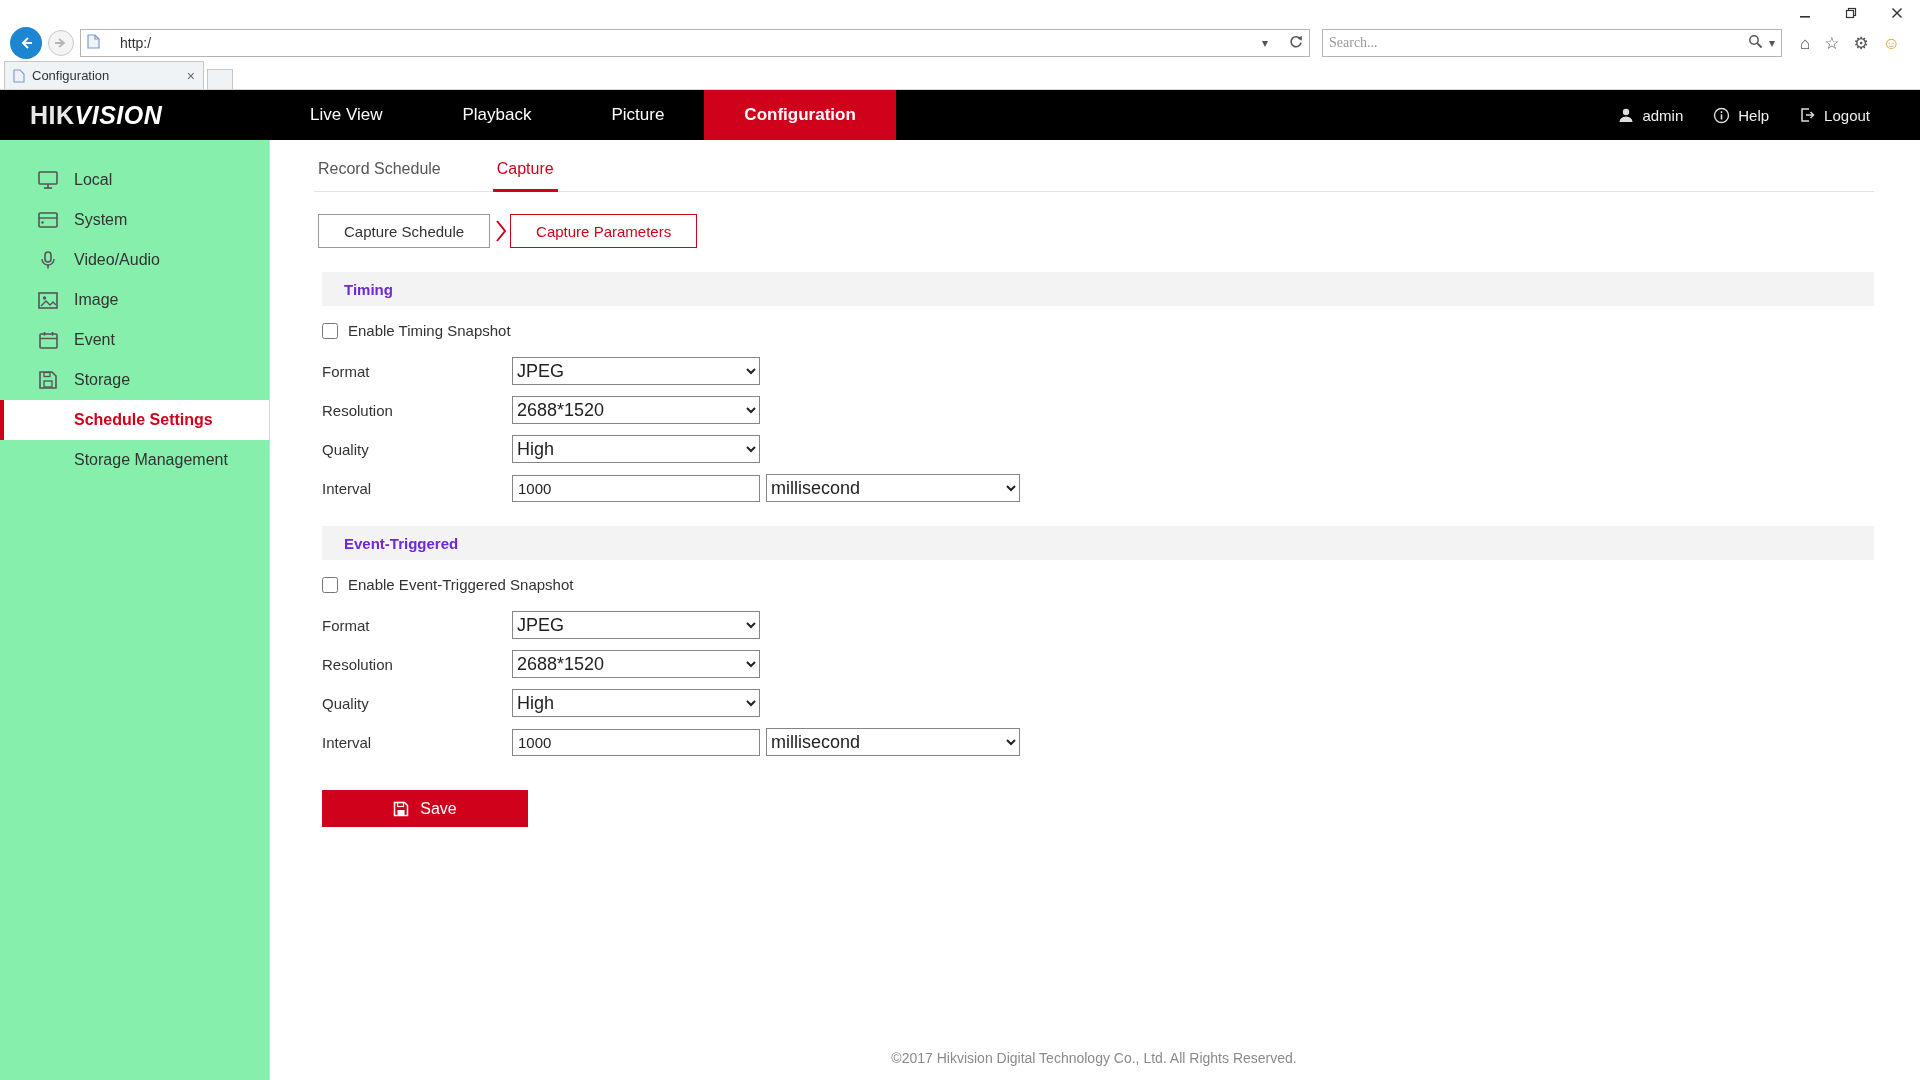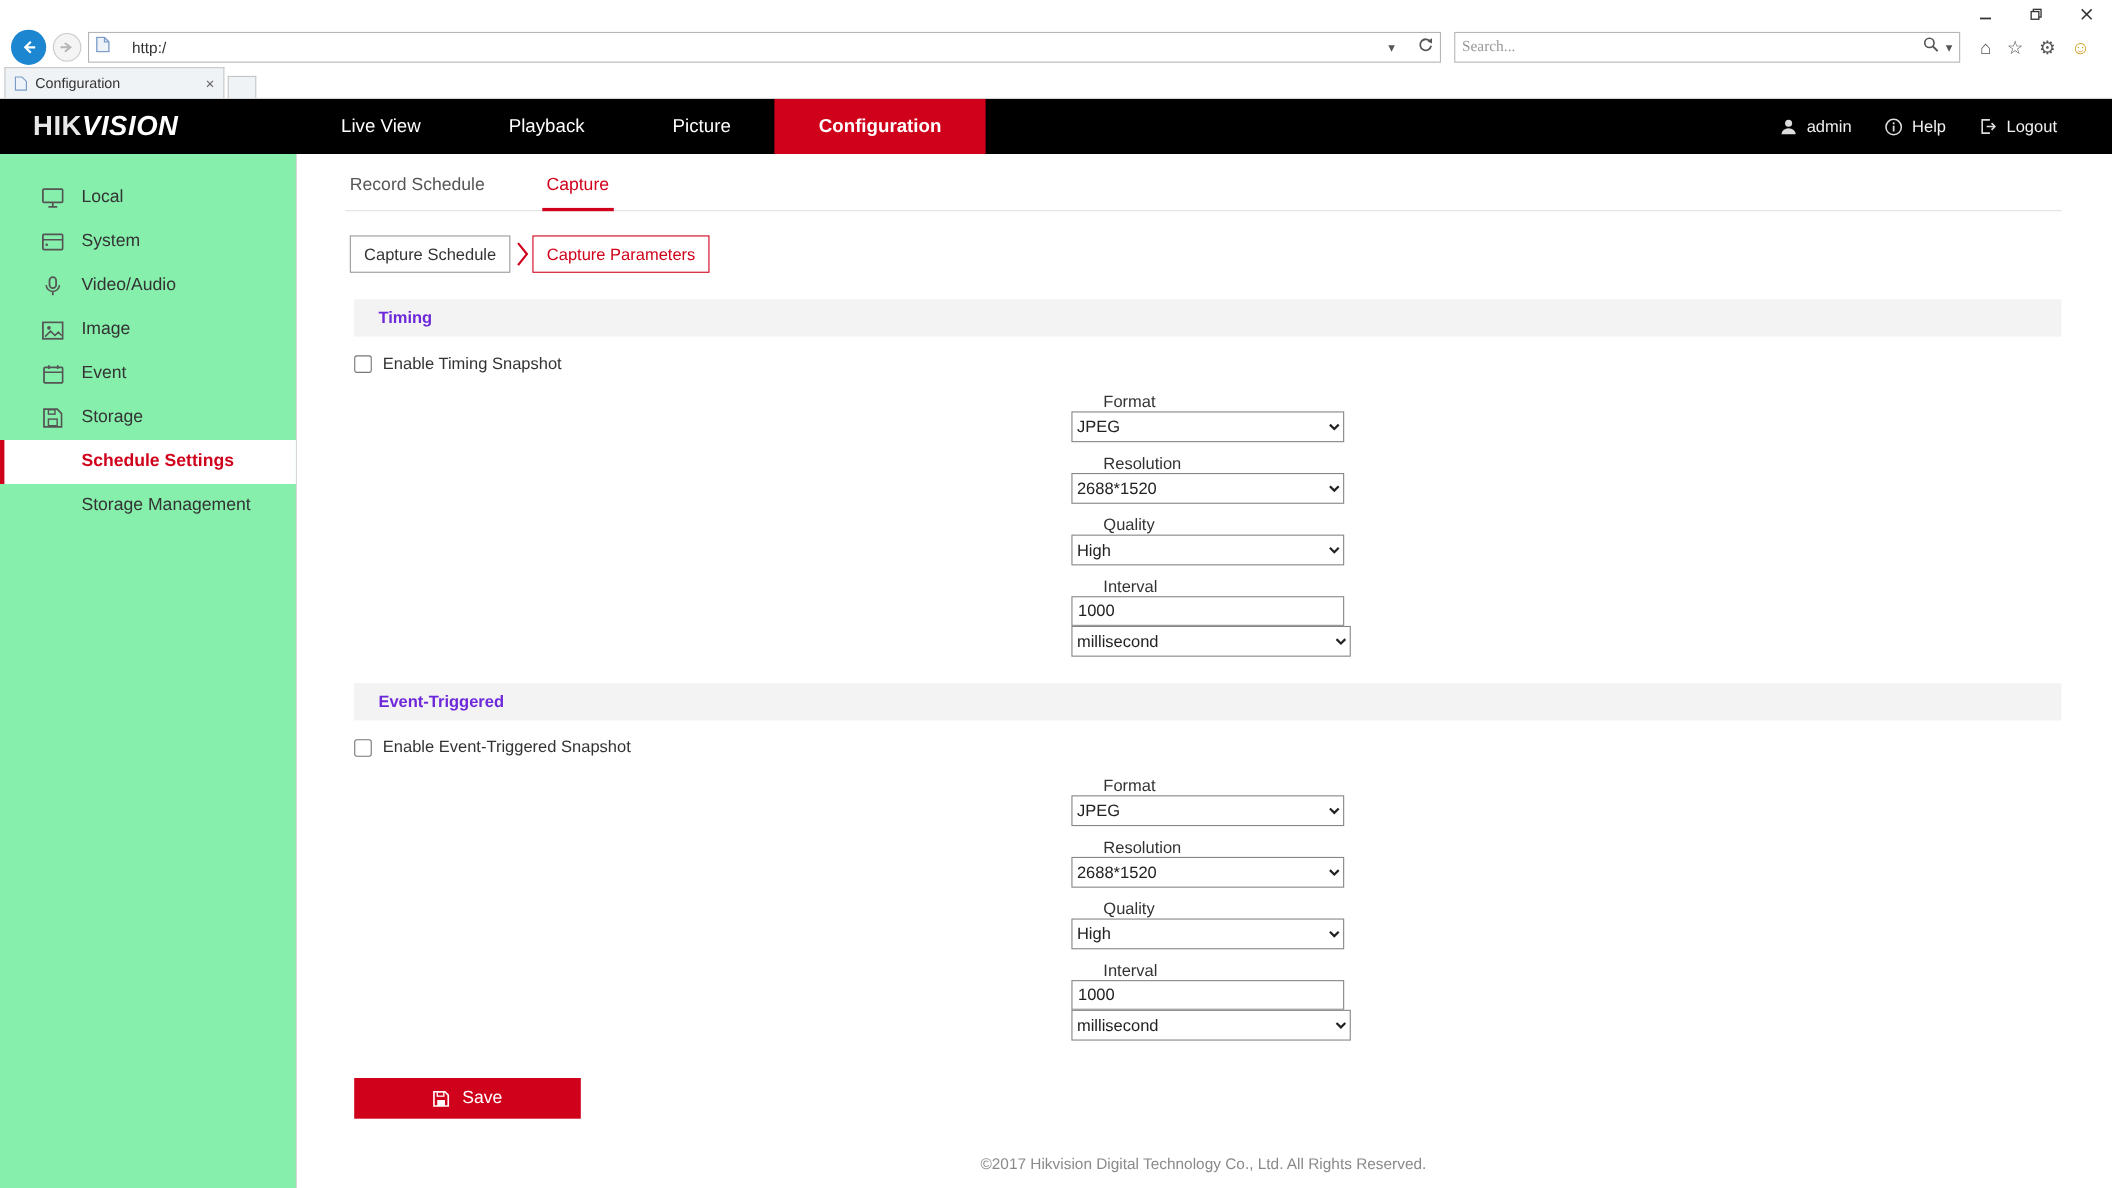--- a/index.html
+++ b/index.html
@@ -45,31 +45,31 @@
   .side-item { height:40px; display:flex; align-items:center; gap:14px; padding-left:32px; font-size:16px; color:#333; border-left:4px solid transparent; cursor:pointer; }
   .side-item .icon { width:24px; display:flex; justify-content:center; flex:none; }
   .side-item.child { padding-left:70px; }
   .side-item.active { background:#fff; border-left-color:#d0021b; color:#d0021b; font-weight:bold; }
 
   .content { flex:1; display:flex; flex-direction:column; padding:0 46px 0 44px; min-height:0; }
   .tabs-row { display:flex; gap:48px; margin-top:20px; border-bottom:1px solid #e2e2e2; }
   .ctab { font-size:16px; color:#555; padding:0 4px 13px; cursor:pointer; }
   .ctab.active { color:#d0021b; border-bottom:3px solid #d0021b; padding-bottom:10px; margin-bottom:-1px; }
   .subtabs { display:flex; align-items:center; margin-top:22px; margin-left:4px; }
-  .subtab { height:34px; display:flex; align-items:center; padding:0 12px; border:1px solid #9a9a9a; font-size:15px; color:#333; background:#fff; cursor:pointer; }
+  .subtab { height:34px; display:flex; align-items:center; padding:0 25px; border:1px solid #9a9a9a; font-size:15px; color:#333; background:#fff; cursor:pointer; }
   .subtab.active { border-color:#d0021b; color:#d0021b; }
   .subtab-sep { display:flex; margin:0 3px 0 5px; }
 
   .form-area { margin-left:8px; }
   .section-bar { height:34px; background:#f3f3f3; display:flex; align-items:center; padding-left:22px; font-weight:bold; font-size:15px; color:#6d28d9; margin-top:24px; }
   .check-row { display:flex; align-items:center; gap:10px; font-size:15px; color:#333; margin:16px 0 18px 0; cursor:pointer; width:fit-content; }
   .check-row input { width:16px; height:16px; cursor:pointer; }
-  .field-row { display:flex; align-items:center; margin-bottom:11px;flex-direction:column; }
+  .field-row { display:flex; align-items:center; margin-bottom:11px; }
   .f-label { width:190px; font-size:15px; color:#333; }
-  select.ctrl { width:248px; height:28px; font-size:15px; border:1px solid #858585; background:#fff; color:#222; font-family:"Liberation Sans",sans-serif; }
+  select.ctrl { width:248px; height:28px; font-size:18px; border:1px solid #858585; background:#fff; color:#222; font-family:"Liberation Sans",sans-serif; }
   input.ctrl-text { width:248px; height:27px; border:1px solid #858585; font-size:15px; padding:0 5px; color:#222; font-family:"Liberation Sans",sans-serif; }
   select.unit { width:254px; margin-left:6px; }
   .save-row { margin-top:34px; }
   .save-btn { width:206px; height:37px; background:#d0021b; color:#fff; border:none; display:flex; align-items:center; justify-content:center; gap:11px; font-size:16px; cursor:pointer; font-family:"Liberation Sans",sans-serif; }
   .footer { margin-top:auto; padding-bottom:14px; text-align:center; color:#8a8a8a; font-size:14px; }
 </style>
 </head>
 <body>
 
 <div class="screen">

